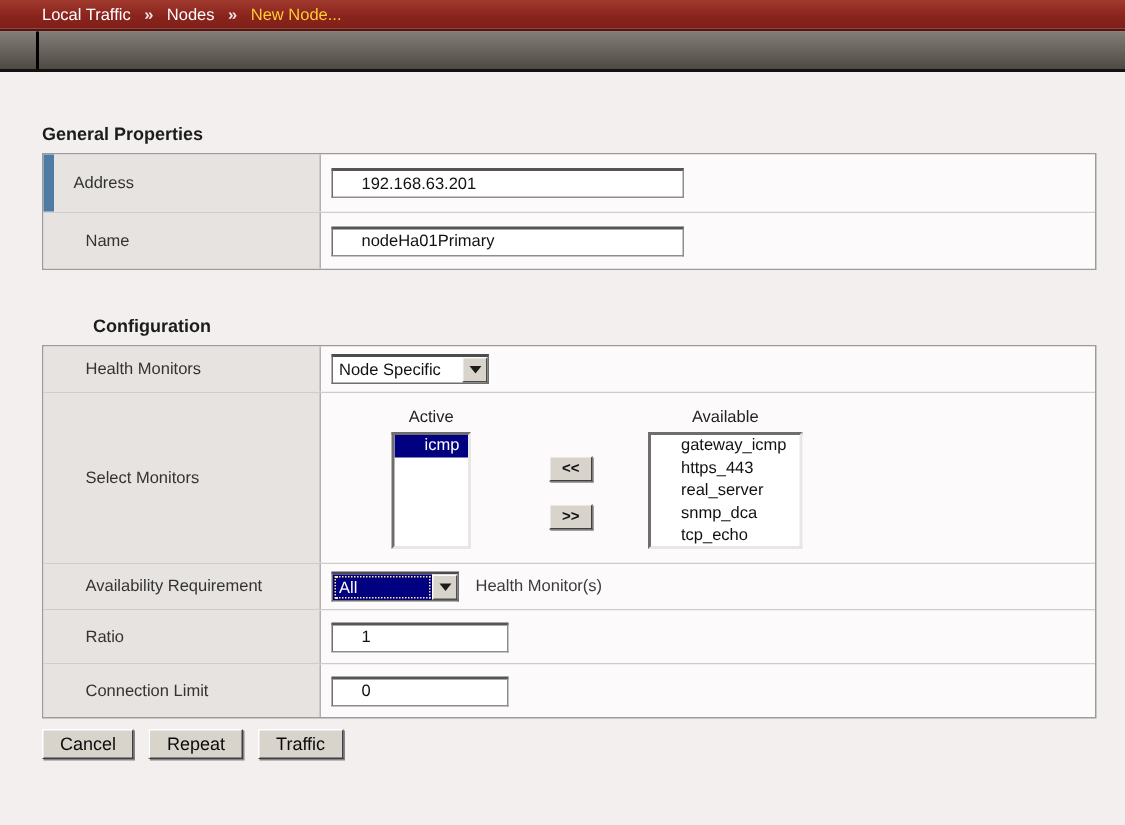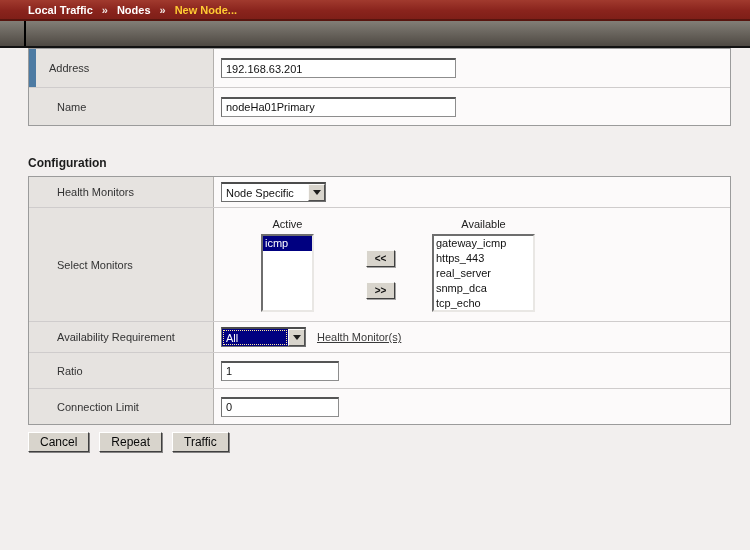--- a/index.html
+++ b/index.html
@@ -12,42 +12,42 @@
   }
 
   
   .crumb-bar {
     height:21px;
     background:linear-gradient(#a13a2e, #8a241d 55%, #7f1f18);
     border-bottom:2px solid #58150f;
     display:flex; align-items:center;
     padding-left:28px;
   }
-  .crumb { font-weight:bold; font-size:11px; color:#ffffff; }
+  .crumb { font-weight:normal; font-size:11px; color:#ffffff; }
   .crumb.current { color:#ffcc33; }
   .crumb-sep { color:#f0e4e0; font-weight:bold; margin:0 9px; font-size:11px; }
 
   .tool-bar {
     height:27px;
     background:linear-gradient(#827e77, #635e57 60%, #4e4943);
     border-bottom:2px solid #121212;
     display:flex;
   }
   .tool-bar-left {
     width:26px; height:100%;
     border-right:2px solid #000;
   }
 
   
   .content { padding:0 19px 0 28px; }
   .section-title {
     font-size:12px; font-weight:bold; color:#1c1c1c;
     margin-top:34px; margin-bottom:6px;
   }
-  .section-title.config { margin-top:30px; }
+  .section-title.config { margin-top:30px;margin-left:34px; }
 
   .tbl {
     border:1px solid #9b9b9b;
     background:#fcfafa;
   }
   .row { display:flex; border-top:1px solid #cfcccc; }
   .row:first-child { border-top:none; }
   .cell-label {
     width:185px; flex:0 0 185px;
     background:#e6e3e0;
@@ -69,21 +69,21 @@
   .req-bar {
     position:absolute; left:0; top:0; bottom:0; width:7px;
     background:#4d7ba3;
   }
   .cell-label.required { padding-left:20px; }
 
   
   .txt {
     height:20px; background:#fff; color:#111;
     font-family:"Liberation Sans", sans-serif; font-size:11px;
-    padding:0 4px;
+    padding:0 19px;
     border:1px solid #8d8d8d;
     border-top:2px solid #555;
     border-left:1px solid #6f6f6f;
     outline:none;
   }
   .txt.wide { width:235px; }
   .txt.narrow { width:118px; }
 
   .win-select {
     display:inline-flex; align-items:stretch;
@@ -107,38 +107,38 @@
     display:flex; align-items:center; justify-content:center;
   }
   .sel-arrow .tri {
     width:0; height:0;
     border-left:4px solid transparent;
     border-right:4px solid transparent;
     border-top:5px solid #1c1c1c;
   }
   .select-ns { width:105px; }
   .select-all { width:85px; }
-  .suffix-text { margin-left:11px; color:#3a3a3a;text-decoration:underline; }
+  .suffix-text { margin-left:11px; color:#3a3a3a; }
 
   
   .picker { display:flex; align-items:flex-start; padding-top:10px; }
   .pick-col { display:flex; flex-direction:column; align-items:center; }
   .pick-col.active { margin-left:40px; }
   .pick-col.available { margin-left:37px; }
   .pick-title { font-size:11px; color:#222; height:16px; }
   .listbox {
     background:#fff;
     border:2px solid; border-color:#6e6e6e #e9e7e4 #e9e7e4 #6e6e6e;
     overflow:hidden;
   }
   .listbox.small { width:53px; height:78px; }
   .listbox.large { width:103px; height:78px; }
   .list-item {
     font-size:11px; color:#111;
-    padding:0 2px; line-height:15px; white-space:nowrap;
+    padding:0 20px; line-height:15px; white-space:nowrap;
   }
   .list-item.selected { background:#000080; color:#fff; }
 
   .move-btns {
     display:flex; flex-direction:column; gap:15px;
     margin-left:52px; padding-top:32px;
   }
   .mini-btn {
     width:29px; height:17px;
     background:#d8d4cc;
@@ -171,20 +171,21 @@
   <span class="crumb-sep">»</span>
   <span class="crumb current">New Node...</span>
 </div>
 
 <div class="tool-bar">
   <div class="tool-bar-left"></div>
 </div>
 
 <div class="content">
 
+  <div class="section-title">General Properties</div>
 
   <div class="tbl">
     <div class="row h38">
       <div class="cell-label required">
         <span class="req-bar"></span>
         <span>Address</span>
       </div>
       <div class="cell-value">
         <input class="txt wide" type="text" value="192.168.63.201" style="">
       </div>

